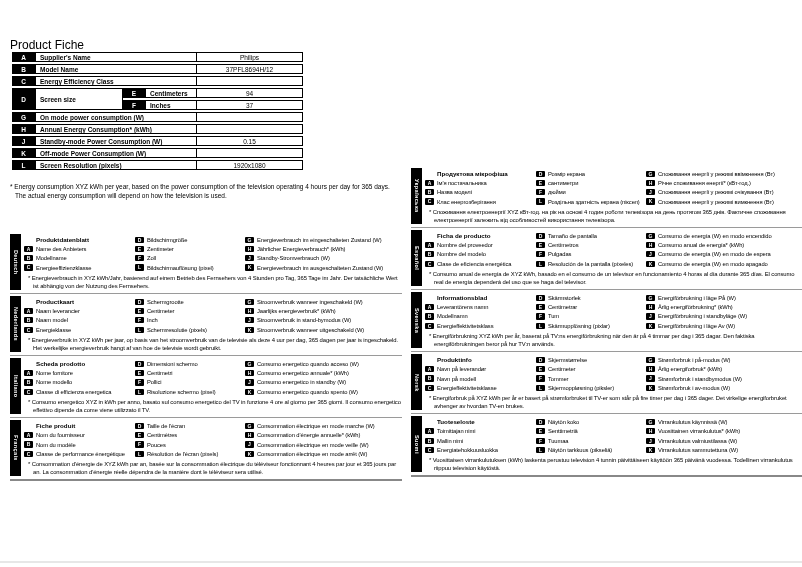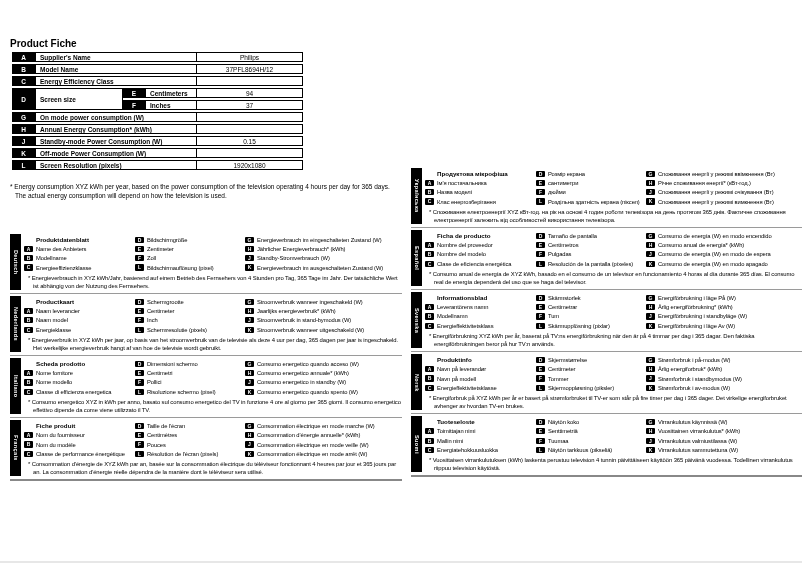--- a/index.html
+++ b/index.html
@@ -1,19 +1,19 @@
 <!DOCTYPE html>
 <html><head>
 <meta charset="utf-8">
 <style>
   * { margin:0; padding:0; box-sizing:border-box; }
   html,body { width:802px; height:567px; background:#fff; }
   body { position:relative; font-family:"Liberation Sans", sans-serif; color:#000; overflow:hidden; }
 
-  .page-title { position:absolute; left:10px; top:38px; font-size:10px; font-weight:bold; }
+  .page-title { position:absolute; left:10px; top:38px; font-size:12px; font-weight:normal; }
 
   
   .fiche { position:absolute; left:12px; top:52px; width:291px; }
   .frow { display:flex; height:10px; margin-bottom:2px; }
   .fkey { width:23px; flex:none; background:#000; color:#fff; font-weight:bold; font-size:6.5px;
           display:flex; align-items:center; justify-content:center; }
   .flabel { flex:1; border:1px solid #000; font-weight:bold; font-size:6.5px;
             display:flex; align-items:center; padding-left:4px; white-space:nowrap; overflow:hidden; }
   .fvalue { width:106px; flex:none; border:1px solid #000; border-left:none; font-size:6.5px;
             display:flex; align-items:center; justify-content:center; }

